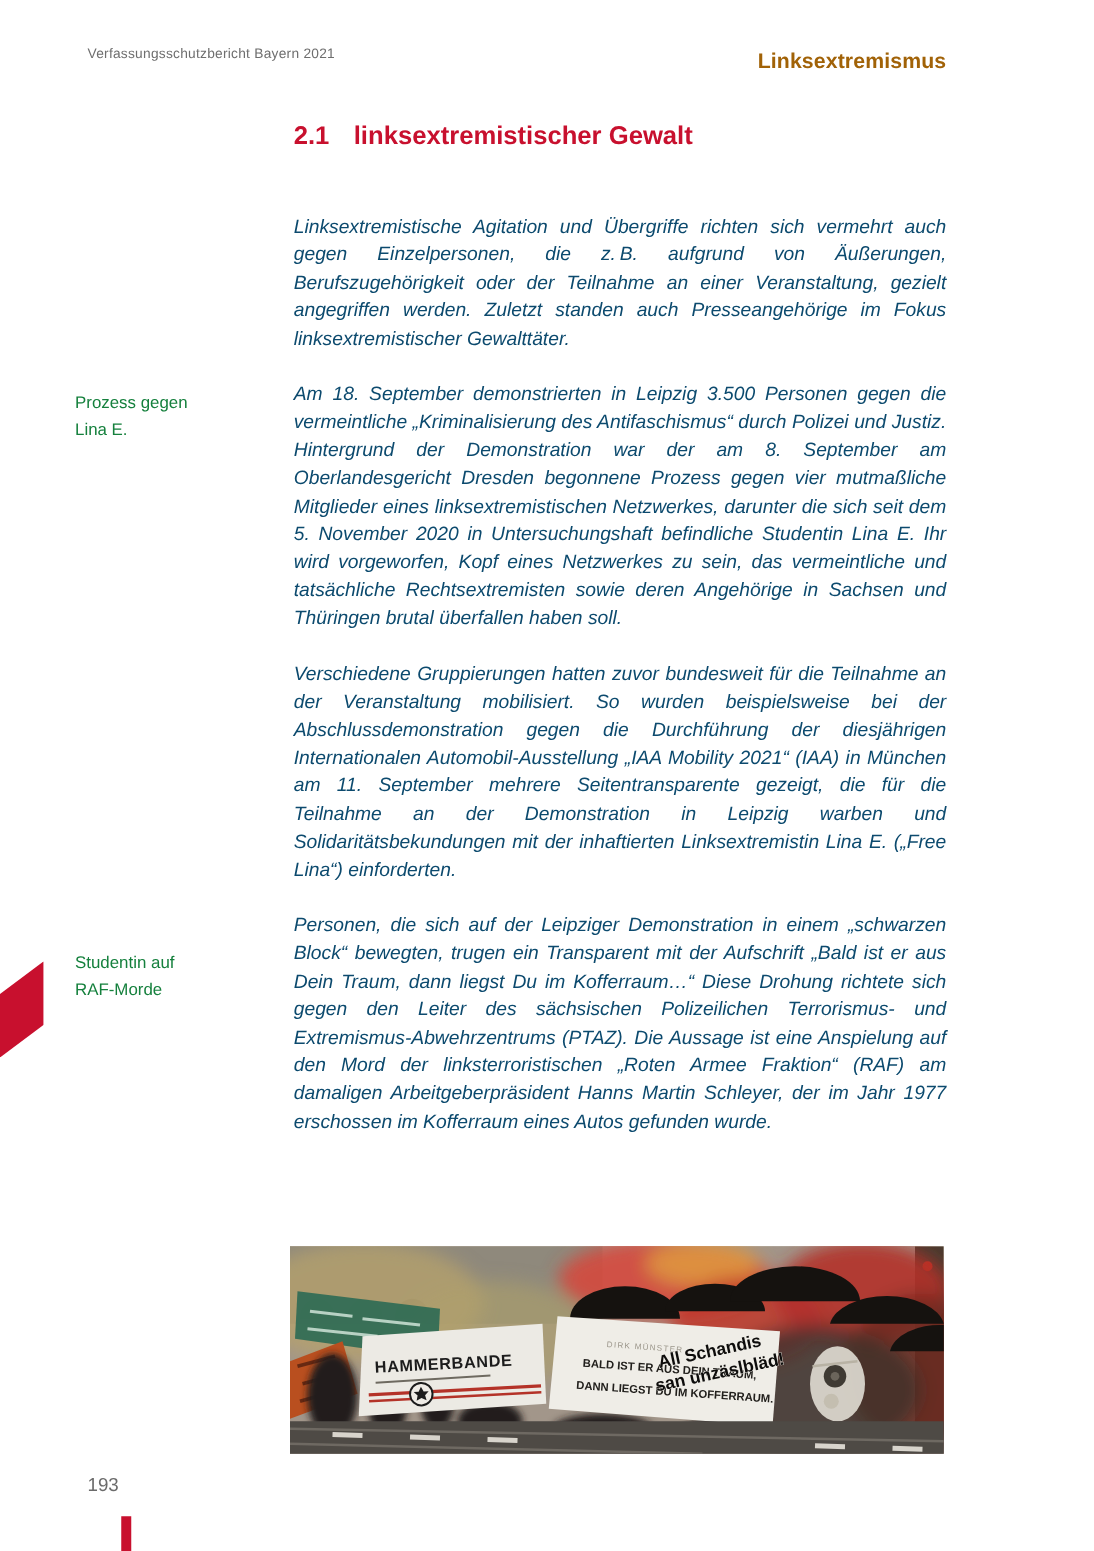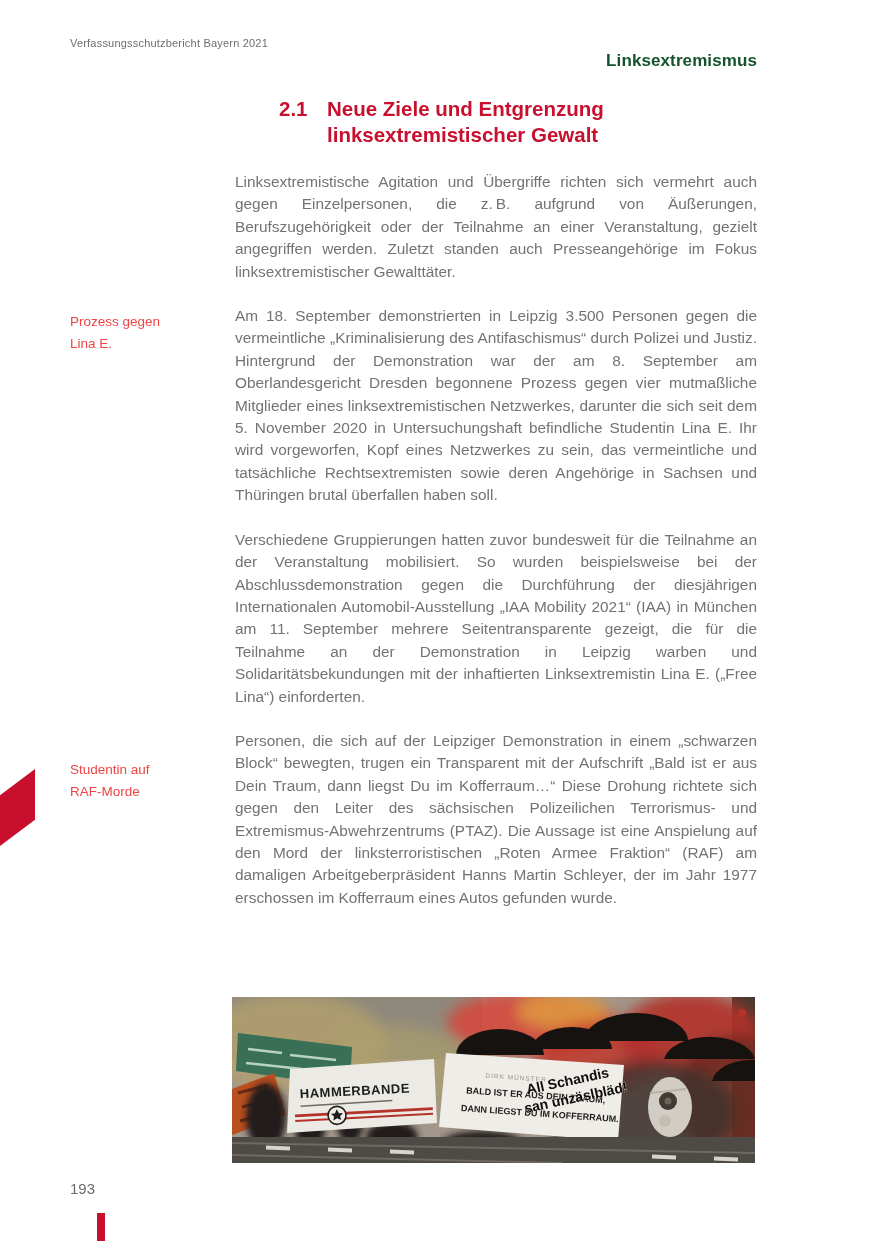--- a/index.html
+++ b/index.html
@@ -2,55 +2,54 @@
 <html lang="de"><head>
 <meta charset="utf-8">
 <style>
   html,body{margin:0;padding:0;}
   body{
     width:875px;height:1241px;position:relative;background:#ffffff;
     font-family:"Liberation Sans", sans-serif;color:#2d2d2d;overflow:hidden;
   }
   
   .hdr-left{position:absolute;left:70px;top:37px;font-size:11px;color:#6e6e6e;letter-spacing:.2px;}
-  .hdr-right{position:absolute;right:118px;top:51px;font-size:17px;color:#14532d;font-weight:700;letter-spacing:.1px;}
+  .hdr-right{position:absolute;right:118px;top:39px;font-size:17px;color:#a16207;font-weight:700;letter-spacing:.1px;}
   
   .sec-head{position:absolute;left:235px;top:96px;width:540px;display:flex;color:#c8102e;
     font-size:20.5px;font-weight:700;line-height:26px;}
-  .sec-num{width:48px;flex:0 0 48px;margin-left:44px;}
+  .sec-num{width:48px;flex:0 0 48px;}
   
   .copy{position:absolute;left:235px;top:171px;width:522px;}
   .copy p{
     margin:0 0 22px 0;font-size:15.4px;line-height:22.4px;text-align:justify;
-    color:#737373;hyphens:manual;
+    color:#0c4a6e;hyphens:manual;font-style:italic;
   }
   
-  .mnote{position:absolute;left:70px;width:150px;font-size:13.5px;line-height:22px;
-    color:#ef4444;white-space:pre-line;}
+  .mnote{position:absolute;left:60px;width:150px;font-size:13.5px;line-height:22px;
+    color:#15803d;white-space:pre-line;}
   .mnote-1{top:311px;}
   .mnote-2{top:759px;}
   
   .red-flag{position:absolute;left:0;top:769px;width:35px;height:77px;background:#c8102e;
     clip-path:polygon(0 34%,100% 0,100% 66%,0 100%);}
   
   .photo{position:absolute;left:232px;top:997px;width:523px;height:166px;overflow:hidden;background:#a09383;}
   
   .page-num{position:absolute;left:70px;top:1180px;font-size:15px;color:#6b6b6b;}
   .corner-mark{position:absolute;left:97px;top:1213px;width:8px;height:28px;background:#c8102e;}
 </style>
 </head>
 <body>
 
 <div class="hdr-left">Verfassungsschutzbericht Bayern 2021</div>
 <div class="hdr-right">Linksextremismus</div>
 
 <div class="sec-head">
   <div class="sec-num">2.1</div>
   <div>
-    <div>Neue Ziele und Entgrenzung</div>
     <div>linksextremistischer Gewalt</div>
   </div>
 </div>
 
 <div class="mnote mnote-1">Prozess gegen
 Lina E.</div>
 <div class="mnote mnote-2">Studentin auf
 RAF-Morde</div>
 
 <div class="red-flag"></div>

